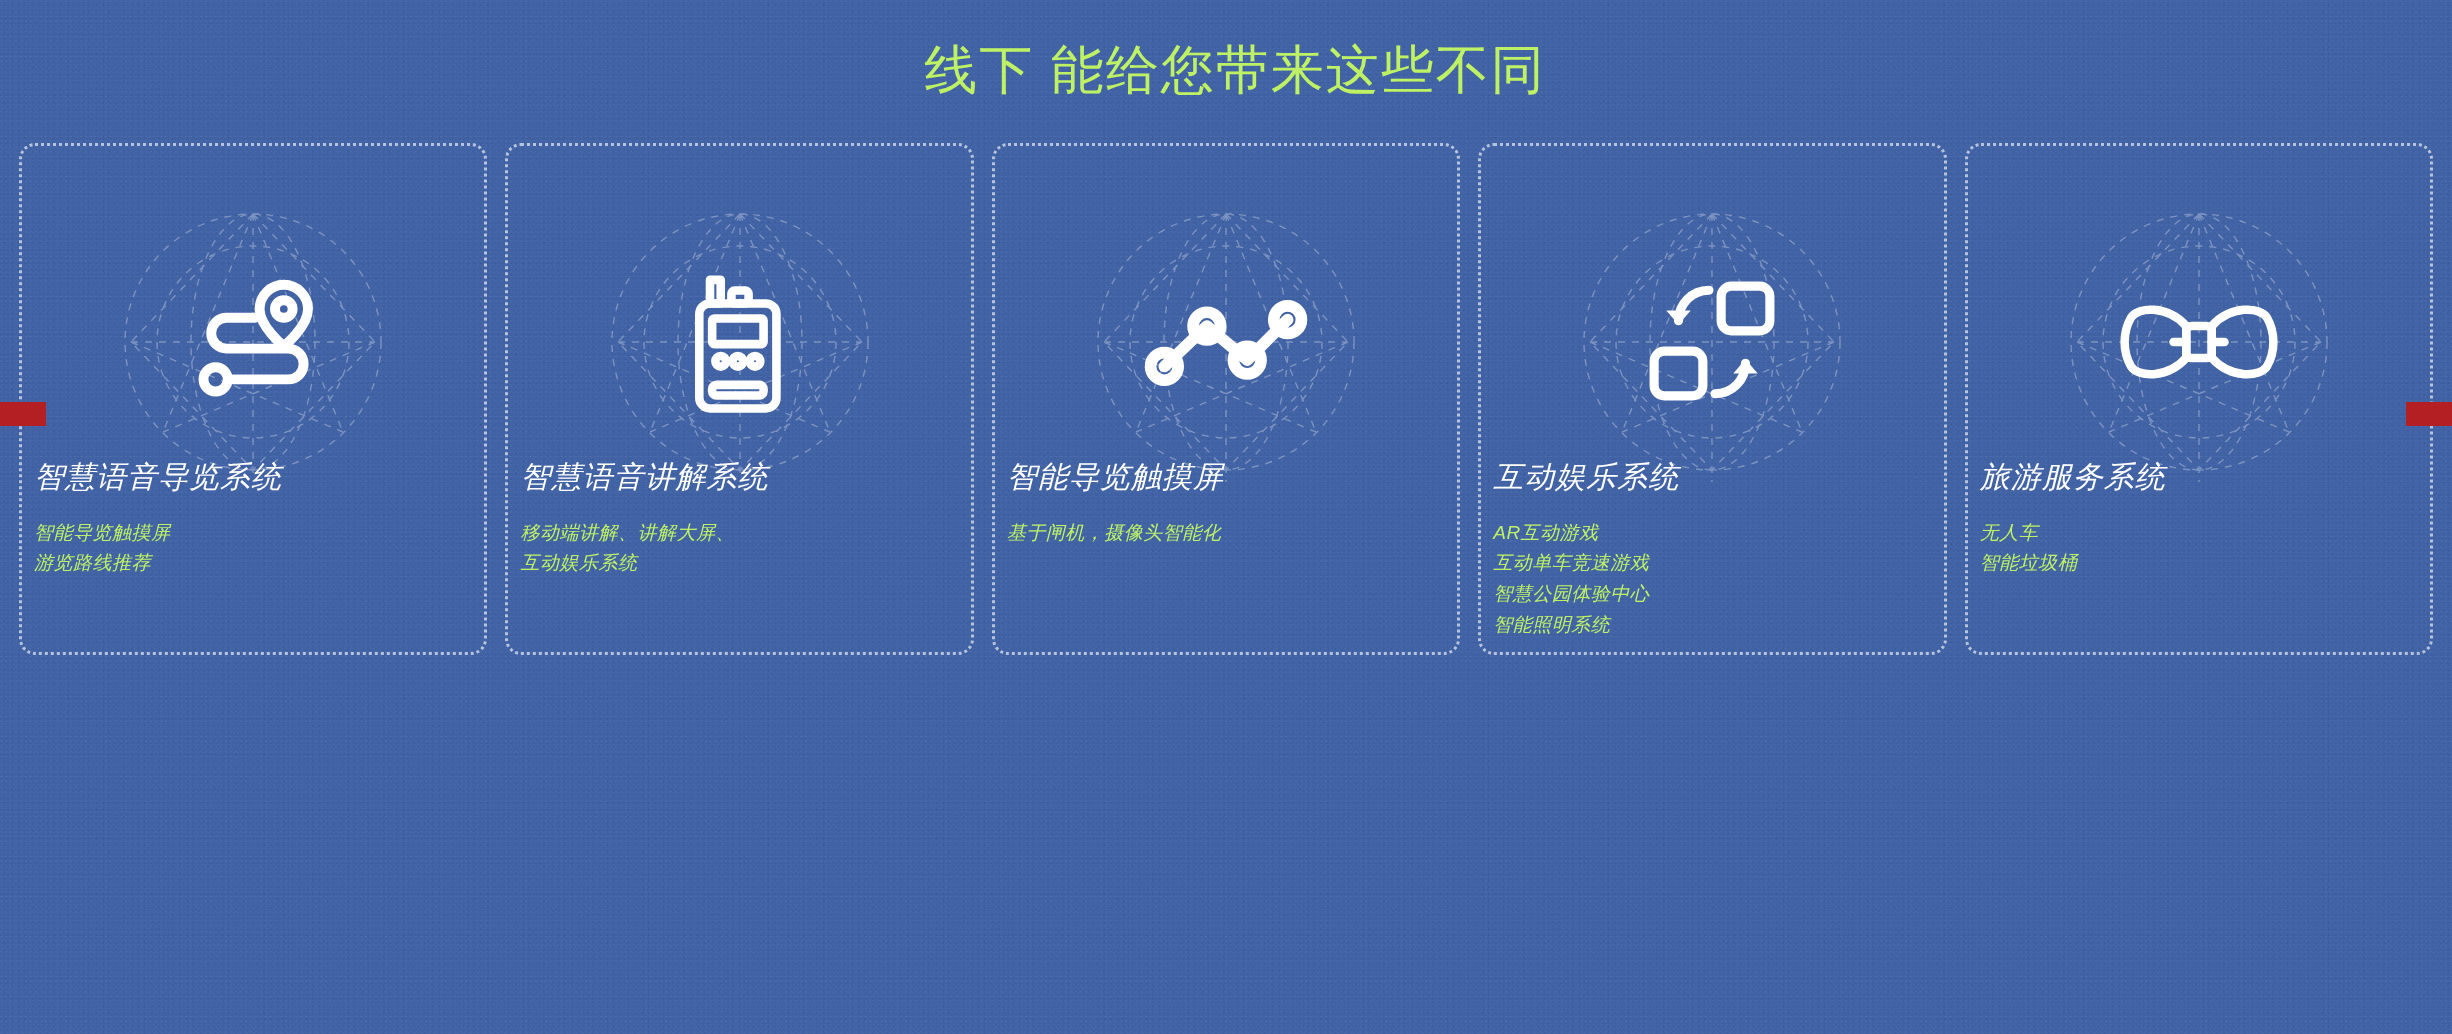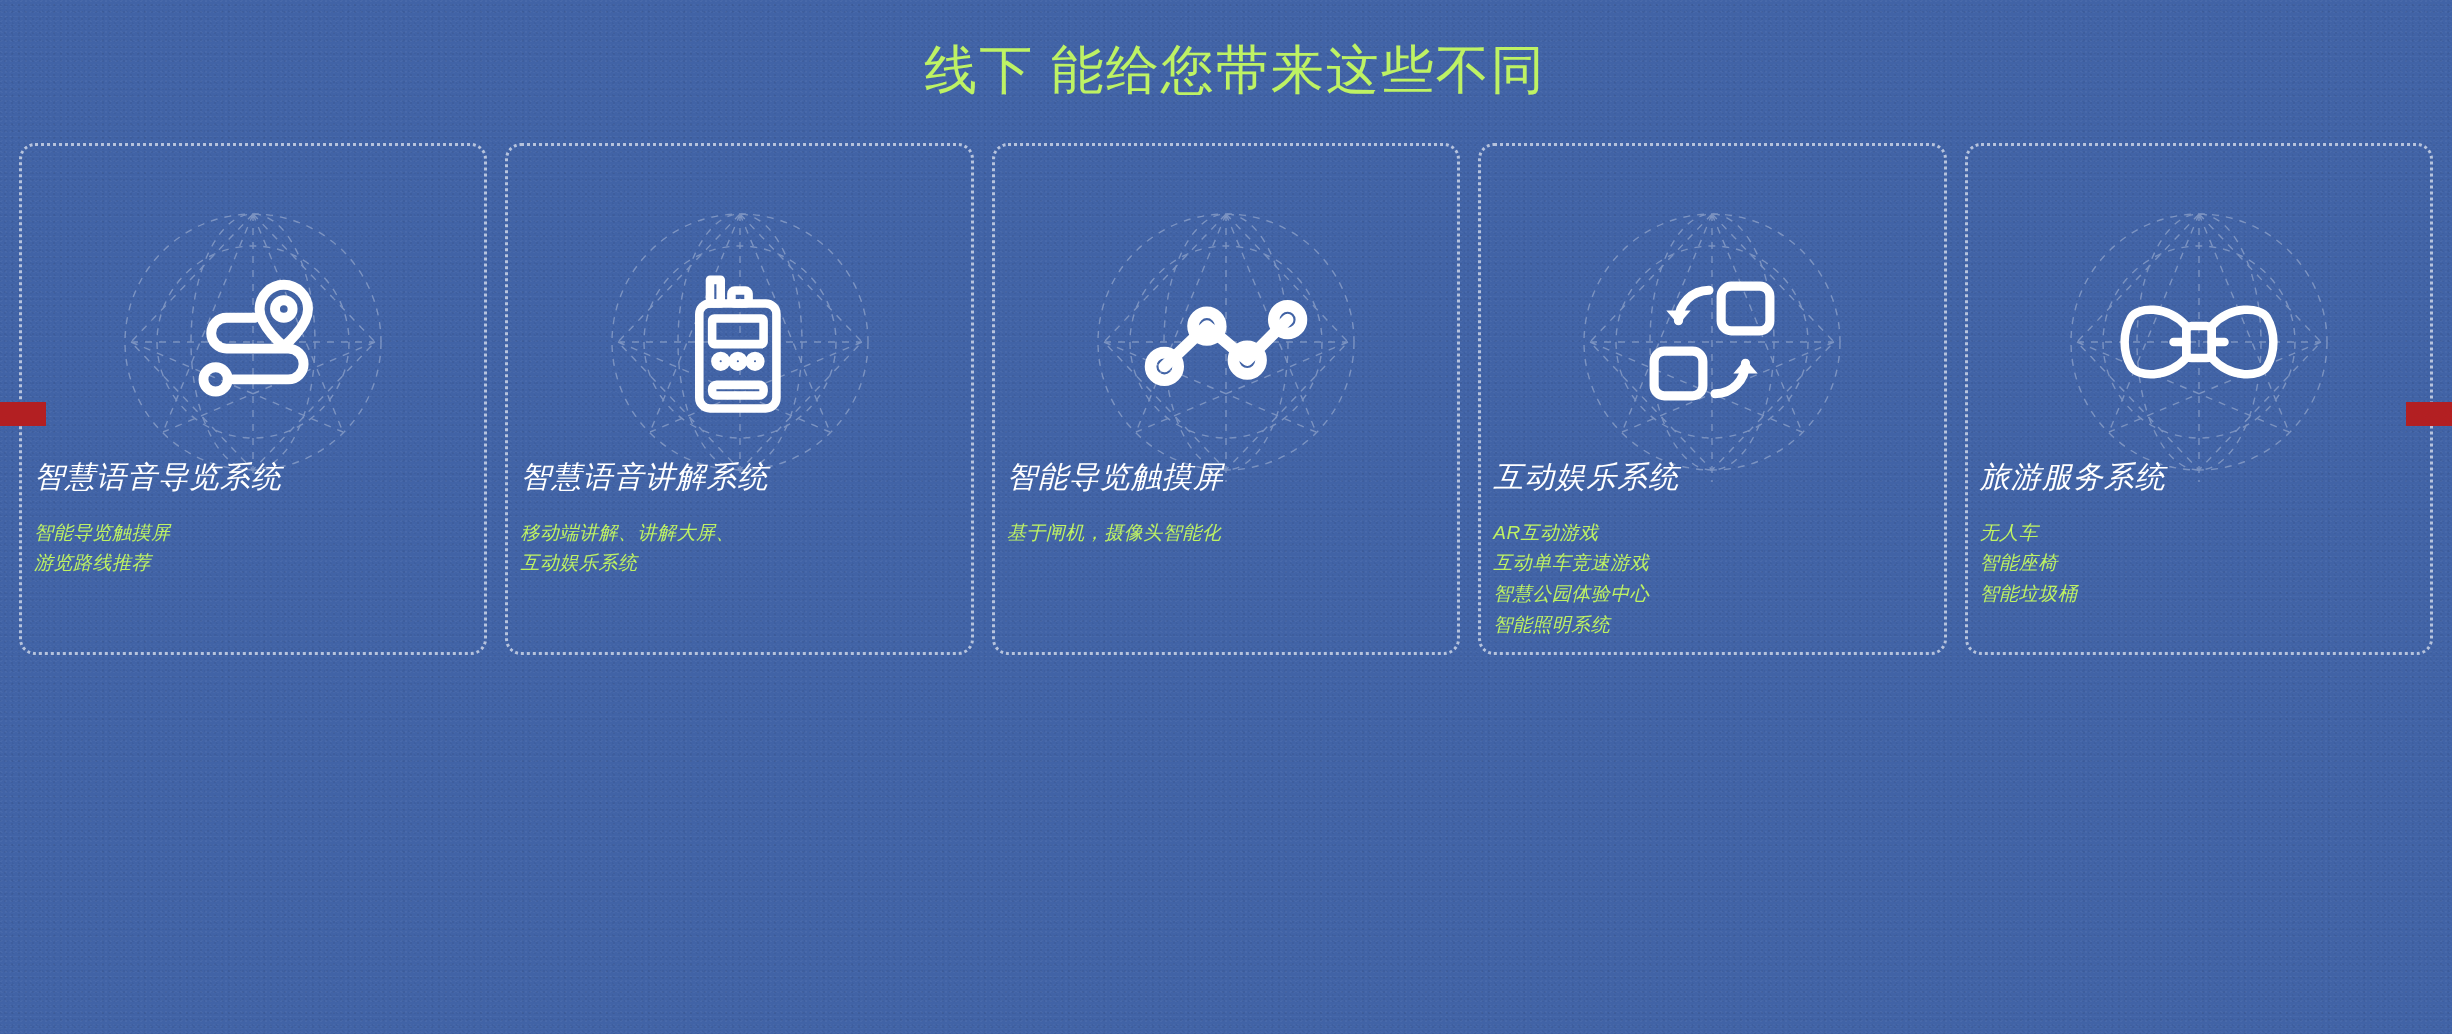--- a/index.html
+++ b/index.html
@@ -255,18 +255,17 @@
       <path d="M92 30 C110 10 138 12 144 22 C152 36 152 54 144 68 C138 78 110 80 92 60 Z"></path>
       <rect x="68" y="30" width="24" height="30" rx="5"></rect>
       <path d="M56 45 H68 M92 45 H104"></path>
     </g>
   </svg>
       </div>
       <div class="card-text">
         <div class="card-title">旅游服务系统</div>
         <div class="card-lines">
           <div class="card-line">无人车</div>
-          <div class="card-line">智能座椅</div>
           <div class="card-line">智能垃圾桶</div>
         </div>
       </div>
     </div>
   </div>
 
 </body></html>

